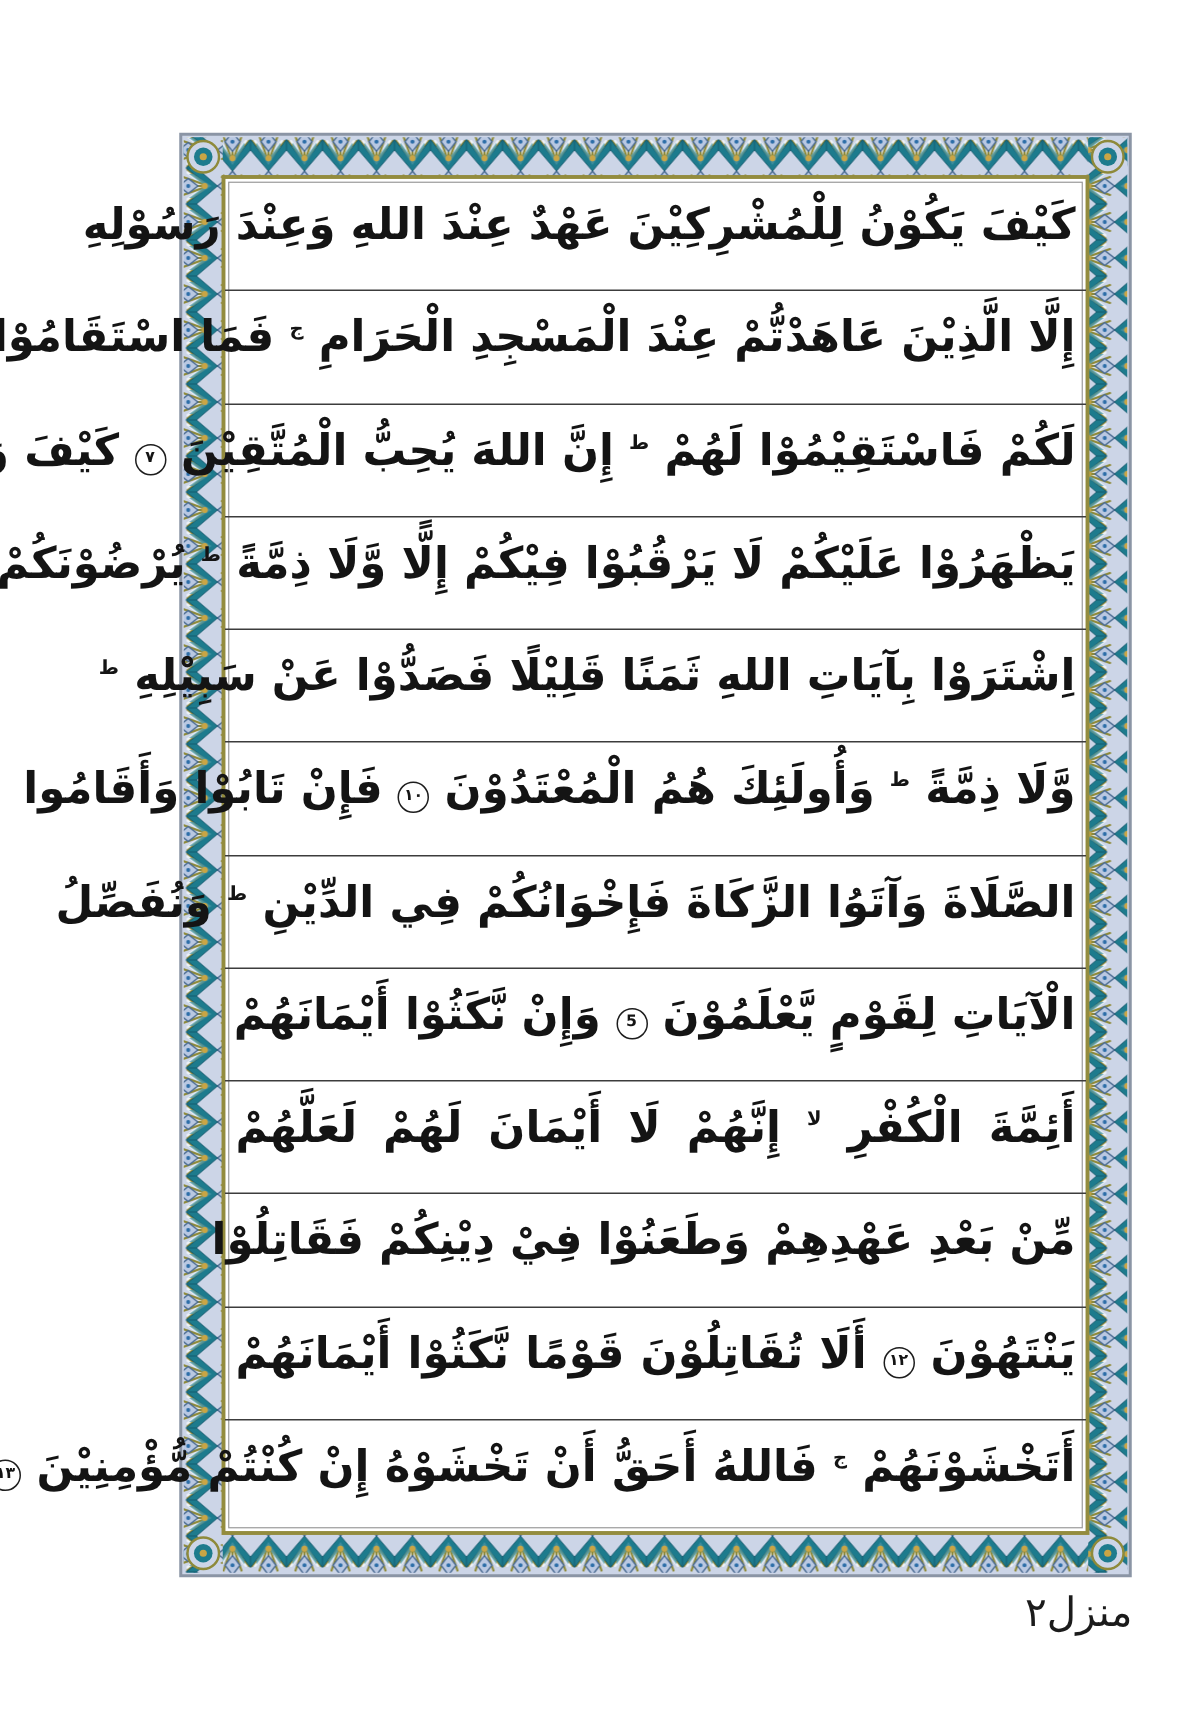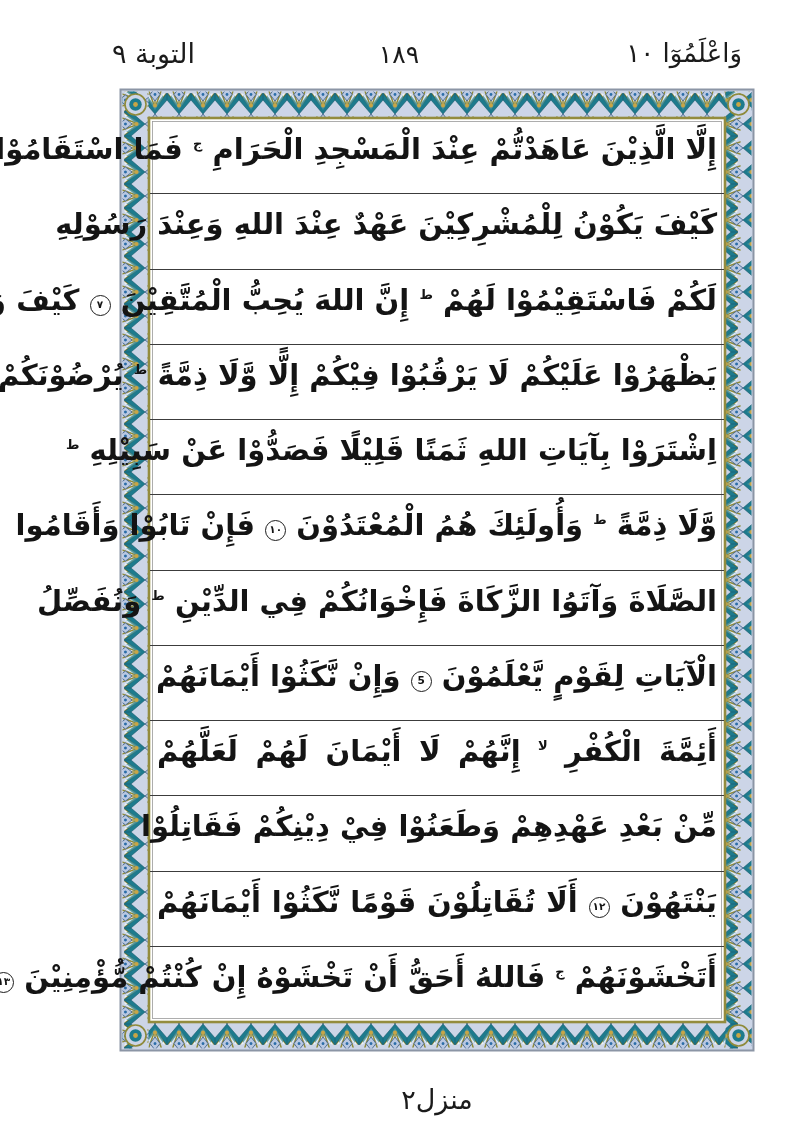--- a/index.html
+++ b/index.html
@@ -45,34 +45,29 @@
     font-size:10.5px;font-weight:bold;line-height:17px;
     text-align:center;-moz-text-align-last:center;text-align-last:center;
     vertical-align:2px;background:#fff;
   }
   .stop-mark{
     font-size:13px;font-weight:bold;vertical-align:11px;line-height:0;
   }
 
   
   .manzil{
-    position:absolute;left:119px;top:1084px;width:636px;height:44px;
-    text-align:center;font-size:27px;color:#1b1b1b;direction:rtl;
+    position:absolute;left:119px;top:1060px;width:636px;height:44px;
+    text-align:right;font-size:27px;color:#1b1b1b;direction:rtl;
   }
 </style>
 </head>
 <body>
 
 <div class="page-root">
 
-  <div class="runhead">
-    <div class="surah">التوبة ٩</div>
-    <div class="pageno">١٨٩</div>
-    <div class="juz">وَاعْلَمُوٓا ١٠</div>
-  </div>
 
   <svg class="frame-svg" width="636" height="964" viewBox="0 0 636 964" xmlns="http://www.w3.org/2000/svg">
     <defs>
       <pattern id="bnd" width="24" height="26" patternUnits="userSpaceOnUse">
         <rect width="24" height="26" fill="#ccd5e7"></rect>
         <g stroke="#eef2f8" stroke-width="3" stroke-linecap="round">
           <line x1="12" y1="19" x2="3" y2="7"></line>
           <line x1="12" y1="19" x2="12" y2="4"></line>
           <line x1="12" y1="19" x2="21" y2="7"></line>
         </g>
@@ -122,22 +117,22 @@
         <circle r="6.2" fill="#1d7b8d"></circle>
           <circle r="2.4" fill="#c9a545"></circle>
       </g>
     </g>
 
     <rect x="30" y="30" width="576" height="904" fill="#ffffff" stroke="#938c3e" stroke-width="2.6"></rect>
     <rect x="33.5" y="33.5" width="569" height="897" fill="none" stroke="#9a9a9a" stroke-width="0.8"></rect>
   </svg>
 
   <div class="text-area">
+      <div class="qline"><span class="qtext">كَيْفَ يَكُوْنُ لِلْمُشْرِكِيْنَ عَهْدٌ عِنْدَ اللهِ وَعِنْدَ رَسُوْلِهِ</span> </div>
       <div class="qline"><span class="qtext">إِلَّا الَّذِيْنَ عَاهَدْتُّمْ عِنْدَ الْمَسْجِدِ الْحَرَامِ</span> <span class="stop-mark">ج</span> <span class="qtext">فَمَا اسْتَقَامُوْا</span> </div>
-      <div class="qline"><span class="qtext">كَيْفَ يَكُوْنُ لِلْمُشْرِكِيْنَ عَهْدٌ عِنْدَ اللهِ وَعِنْدَ رَسُوْلِهِ</span> </div>
       <div class="qline"><span class="qtext">لَكُمْ فَاسْتَقِيْمُوْا لَهُمْ</span> <span class="stop-mark">ط</span> <span class="qtext">إِنَّ اللهَ يُحِبُّ الْمُتَّقِيْنَ</span> <span class="ayah-badge">٧</span> <span class="qtext">كَيْفَ وَإِنْ</span> </div>
       <div class="qline"><span class="qtext">يَظْهَرُوْا عَلَيْكُمْ لَا يَرْقُبُوْا فِيْكُمْ إِلًّا وَّلَا ذِمَّةً</span> <span class="stop-mark">ط</span> <span class="qtext">يُرْضُوْنَكُمْ</span> </div>
       <div class="qline"><span class="qtext">اِشْتَرَوْا بِآيَاتِ اللهِ ثَمَنًا قَلِيْلًا فَصَدُّوْا عَنْ سَبِيْلِهِ</span> <span class="stop-mark">ط</span> </div>
       <div class="qline"><span class="qtext">وَّلَا ذِمَّةً</span> <span class="stop-mark">ط</span> <span class="qtext">وَأُولَئِكَ هُمُ الْمُعْتَدُوْنَ</span> <span class="ayah-badge">١٠</span> <span class="qtext">فَإِنْ تَابُوْا وَأَقَامُوا</span> </div>
       <div class="qline"><span class="qtext">الصَّلَاةَ وَآتَوُا الزَّكَاةَ فَإِخْوَانُكُمْ فِي الدِّيْنِ</span> <span class="stop-mark">ط</span> <span class="qtext">وَنُفَصِّلُ</span> </div>
       <div class="qline"><span class="qtext">الْآيَاتِ لِقَوْمٍ يَّعْلَمُوْنَ</span> <span class="ayah-badge">5</span> <span class="qtext">وَإِنْ نَّكَثُوْا أَيْمَانَهُمْ</span> </div>
       <div class="qline"><span class="qtext">أَئِمَّةَ الْكُفْرِ</span> <span class="stop-mark">لا</span> <span class="qtext">إِنَّهُمْ لَا أَيْمَانَ لَهُمْ لَعَلَّهُمْ</span> </div>
       <div class="qline"><span class="qtext">مِّنْ بَعْدِ عَهْدِهِمْ وَطَعَنُوْا فِيْ دِيْنِكُمْ فَقَاتِلُوْا</span> </div>
       <div class="qline"><span class="qtext">يَنْتَهُوْنَ</span> <span class="ayah-badge">١٢</span> <span class="qtext">أَلَا تُقَاتِلُوْنَ قَوْمًا نَّكَثُوْا أَيْمَانَهُمْ</span> </div>
       <div class="qline"><span class="qtext">أَتَخْشَوْنَهُمْ</span> <span class="stop-mark">ج</span> <span class="qtext">فَاللهُ أَحَقُّ أَنْ تَخْشَوْهُ إِنْ كُنْتُمْ مُّؤْمِنِيْنَ</span> <span class="ayah-badge">١٣</span> </div>

